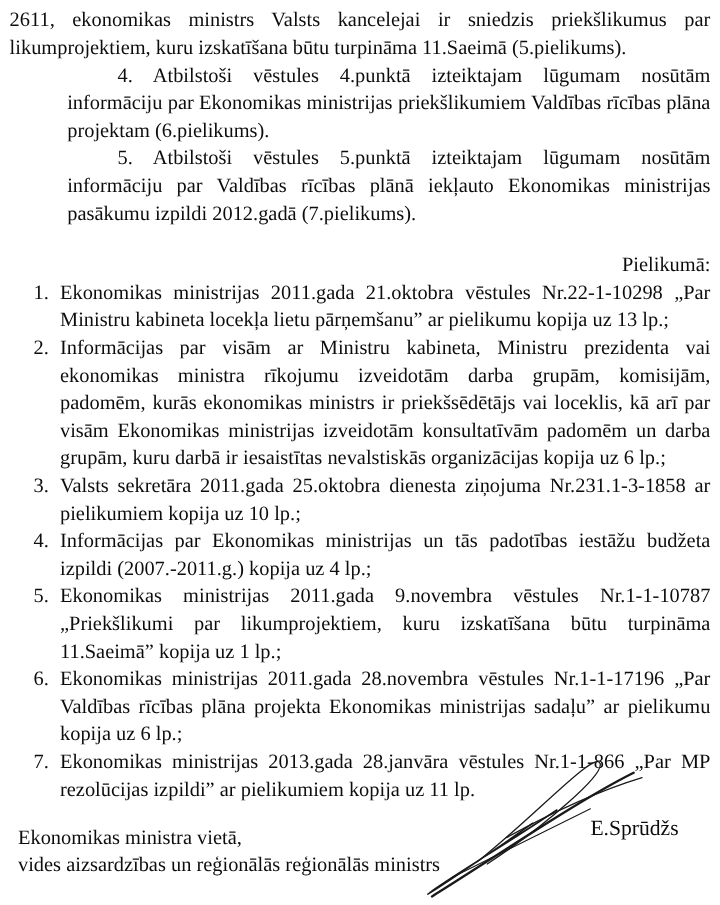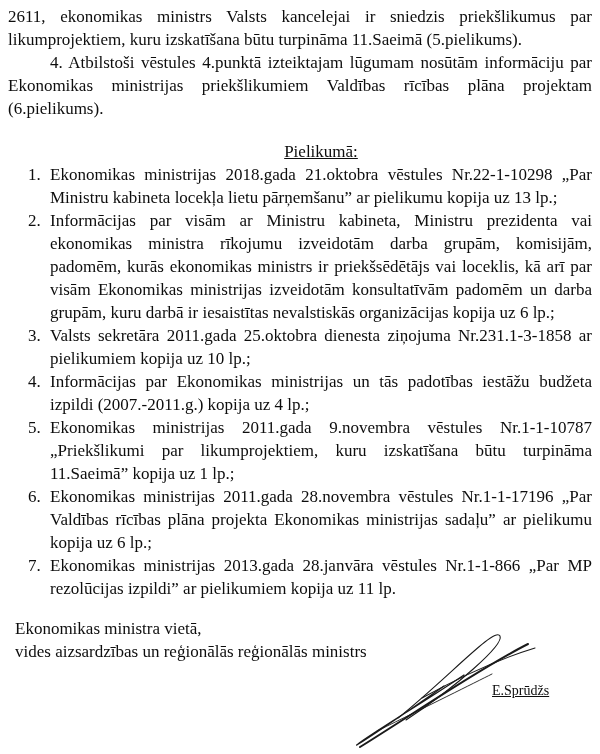--- a/index.html
+++ b/index.html
@@ -23,26 +23,26 @@
     line-height: 23px;
     color: #0d0d0d;
     background: #ffffff;
   }
   .para {
     margin: 0;
     text-align: justify;
   }
   .para.indent {
     text-indent: 42px;
+    margin-left: 48px;
   }
   .attach-heading {
     margin: 20px 0 0 0;
     padding-left: 42px;
-    text-align: center;
-    text-decoration: underline;
+    text-align: right;
   }
   ol.attachments {
     margin: 0;
     padding: 0 0 0 42px;
     list-style: none;
     counter-reset: att;
   }
   ol.attachments li {
     position: relative;
     text-align: justify;
@@ -64,37 +64,37 @@
     position: absolute;
     left: 332px;
     top: 618px;
     width: 240px;
     height: 134px;
   }
   .signer-name {
     position: absolute;
     left: 492px;
     top: 679px;
-    font-size: 14px;
+    font-size: 18px;
     white-space: nowrap;
-    text-decoration: underline;
   }
 </style>
 </head>
 <body>
 
 <div class="page">
 
   <p class="para">2611, ekonomikas ministrs Valsts kancelejai ir sniedzis priekšlikumus par likumprojektiem, kuru izskatīšana  būtu turpināma 11.Saeimā (5.pielikums).</p>
   <p class="para indent">4. Atbilstoši vēstules 4.punktā izteiktajam lūgumam nosūtām informāciju par Ekonomikas ministrijas priekšlikumiem Valdības rīcības plāna projektam (6.pielikums).</p>
+  <p class="para indent">5. Atbilstoši vēstules 5.punktā izteiktajam lūgumam nosūtām informāciju par Valdības rīcības plānā iekļauto Ekonomikas ministrijas pasākumu izpildi 2012.gadā (7.pielikums).</p>
 
   <p class="attach-heading">Pielikumā:</p>
 
   <ol class="attachments">
-    <li>Ekonomikas ministrijas 2018.gada 21.oktobra vēstules Nr.22-1-10298 „Par Ministru kabineta locekļa lietu pārņemšanu” ar pielikumu kopija uz 13 lp.;</li>
+    <li>Ekonomikas ministrijas 2011.gada 21.oktobra vēstules Nr.22-1-10298 „Par Ministru kabineta locekļa lietu pārņemšanu” ar pielikumu kopija uz 13 lp.;</li>
     <li>Informācijas par visām ar Ministru kabineta, Ministru prezidenta vai ekonomikas ministra rīkojumu izveidotām darba grupām, komisijām, padomēm, kurās ekonomikas ministrs ir priekšsēdētājs vai loceklis, kā arī par visām Ekonomikas ministrijas izveidotām konsultatīvām padomēm un darba grupām, kuru darbā ir iesaistītas nevalstiskās organizācijas kopija uz 6 lp.;</li>
     <li>Valsts sekretāra 2011.gada 25.oktobra dienesta ziņojuma Nr.231.1-3-1858 ar pielikumiem kopija uz 10 lp.;</li>
     <li>Informācijas par Ekonomikas ministrijas un tās padotības iestāžu budžeta izpildi (2007.-2011.g.) kopija uz 4 lp.;</li>
     <li>Ekonomikas ministrijas 2011.gada 9.novembra vēstules Nr.1-1-10787 „Priekšlikumi par likumprojektiem, kuru izskatīšana būtu turpināma 11.Saeimā” kopija uz 1 lp.;</li>
     <li>Ekonomikas ministrijas 2011.gada 28.novembra vēstules Nr.1-1-17196 „Par Valdības rīcības plāna projekta Ekonomikas ministrijas sadaļu” ar pielikumu kopija uz 6 lp.;</li>
     <li>Ekonomikas ministrijas 2013.gada 28.janvāra vēstules Nr.1-1-866 „Par MP rezolūcijas izpildi” ar pielikumiem kopija uz 11 lp.</li>
   </ol>
 
   <div class="footer">
     <div>Ekonomikas ministra vietā,</div>

